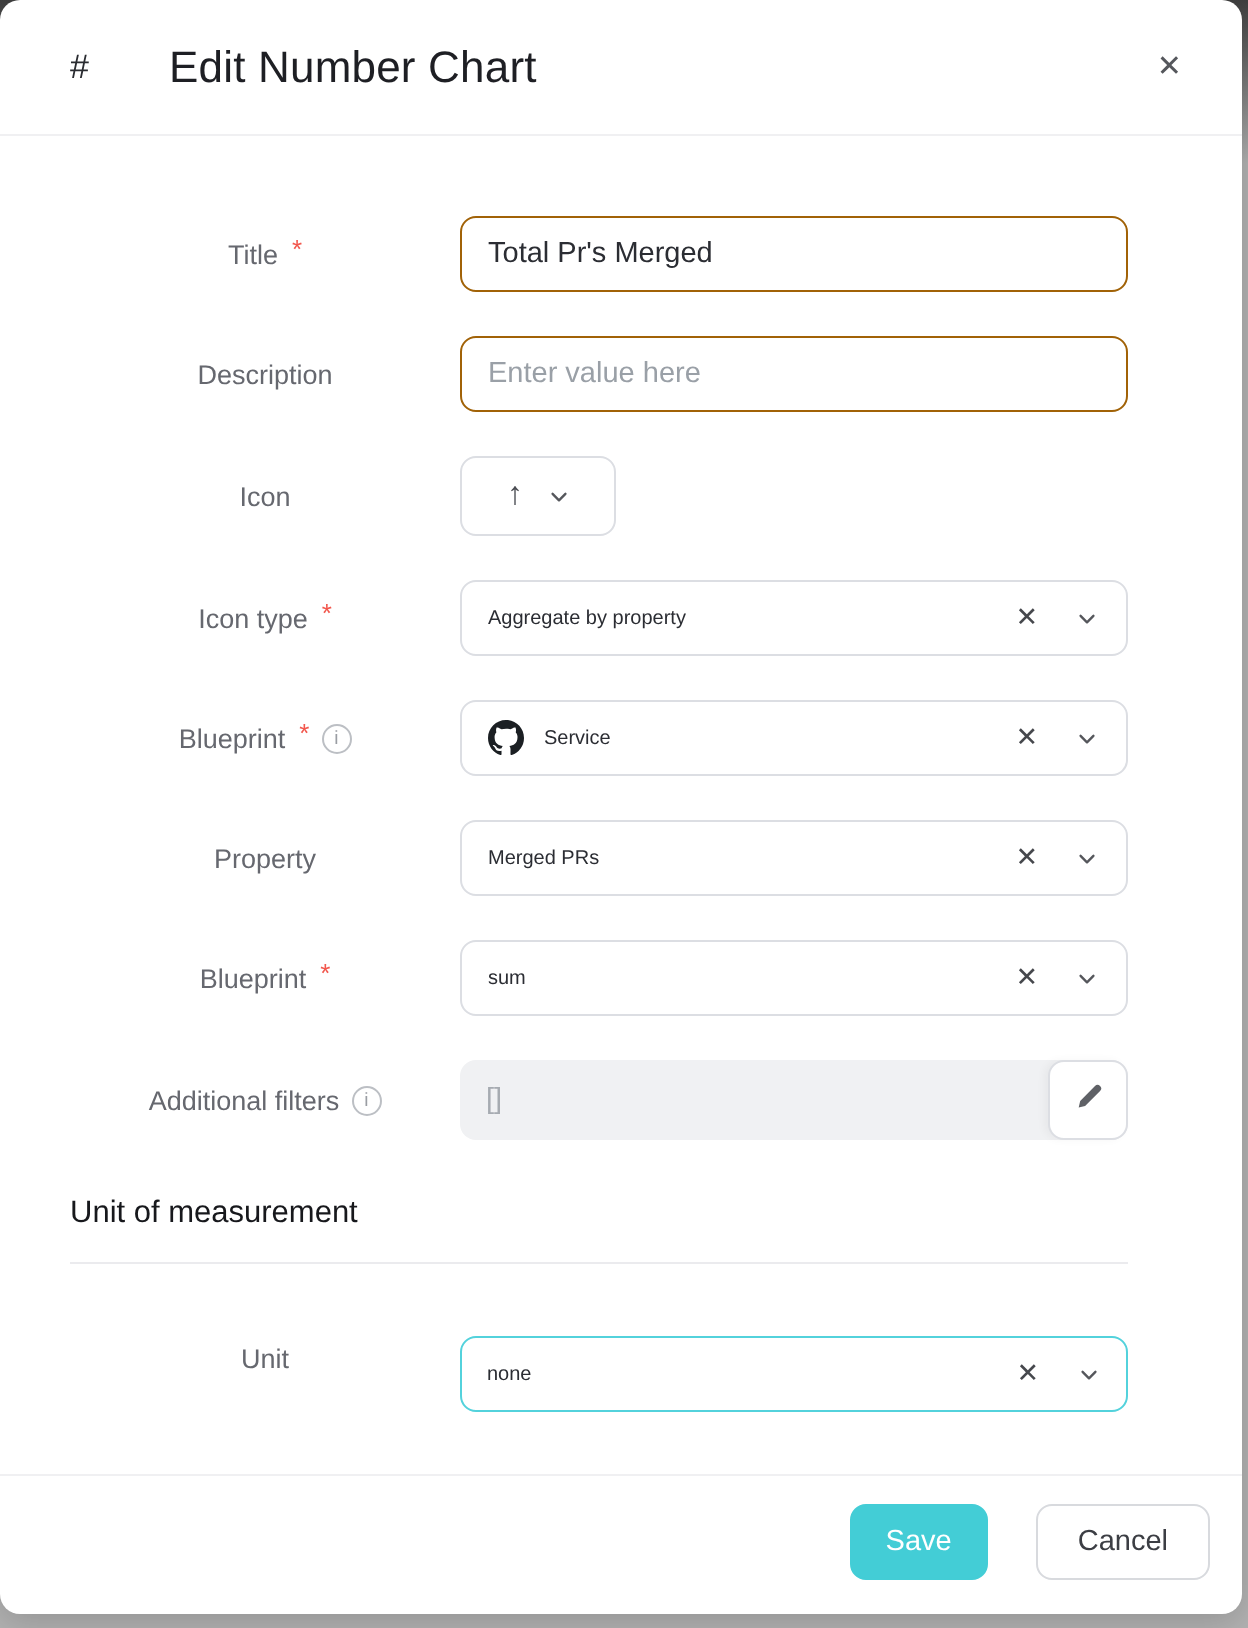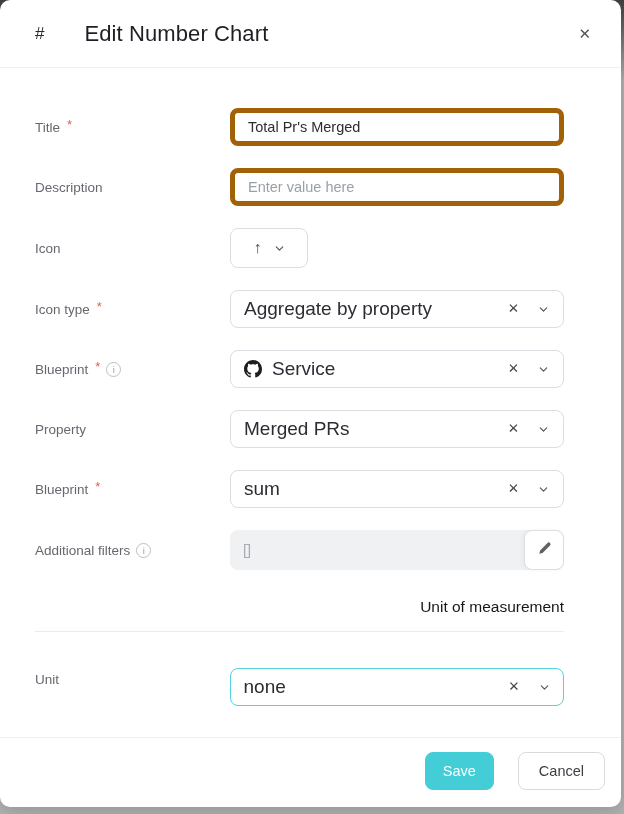--- a/index.html
+++ b/index.html
@@ -23,42 +23,42 @@
   }
   .hash-glyph { font-size:17px; color:#2a2c31; margin-right:13px; }
   .modal-title { font-size:22px; font-weight:500; color:#1e1f24; letter-spacing:.1px;margin-left:27px; }
   .close-btn {
     margin-left:auto; border:none; background:transparent; cursor:pointer;
     font-size:15px; color:#55575c; padding:6px; line-height:1;
   }
   
   .modal-body { flex:1 1 auto; padding:40px 57px 0 35px; overflow:hidden; }
   .row { display:flex; align-items:center; margin-bottom:22px; min-height:38px; }
-  .label-col { width:195px; flex:0 0 195px; display:flex; align-items:center; gap:6px; }
+  .label-col { width:195px; flex:0 0 195px; display:flex; align-items:center; gap:6px;justify-content:center; }
   .field-label { font-size:13.5px; color:#66686f; }
   .req { color:#f2584e; font-size:13px; position:relative; top:-3px; margin-left:1px; }
   .info-circle {
     width:15px; height:15px; border:1px solid #bcbfc4; border-radius:50%;
     color:#9a9da3; font-size:9.5px; display:inline-flex; align-items:center;
     justify-content:center; font-style:normal; flex:0 0 15px;
   }
   .control-col { flex:1 1 auto; position:relative; }
   .text-input {
-    width:100%; height:38px; border:5px solid #a16207; border-radius:8px;
+    width:100%; height:38px; border:1px solid #a16207; border-radius:8px;
     padding:0 13px; font-size:14.5px; color:#2b2d33; outline:none;
     font-family:"Liberation Sans", sans-serif; background:#fff;
   }
   .text-input::placeholder { color:#9aa0a7; opacity:1; }
   .select {
     width:100%; height:38px; border:1px solid #dcdee3; border-radius:8px;
     background:#fff; display:flex; align-items:center; padding:0 14px 0 13px;
     cursor:pointer;
   }
   .select.focused { border:1.5px solid #53d2dc; padding:0 13.5px 0 12.5px;margin-top:16px; }
-  .select-value { flex:1 1 auto; font-size:19px; color:#2b2d33; display:flex; align-items:center; gap:10px; }
+  .select-value { flex:1 1 auto; font-size:10px; color:#2b2d33; display:flex; align-items:center; gap:10px; }
   .clear-x { font-size:13.5px; color:#46484d; margin-right:19px; cursor:pointer; line-height:1; }
   .chev { display:inline-flex; cursor:pointer; }
   .icon-picker {
     width:78px; height:40px; border:1px solid #dcdee3; border-radius:8px;
     background:#fff; display:flex; align-items:center; justify-content:center;
     gap:12px; cursor:pointer;
   }
   .arrow-up-glyph { font-size:16px; color:#4a4c52; }
   .disabled-field {
     width:100%; height:40px; background:#f0f1f3; border-radius:8px;
@@ -66,21 +66,21 @@
     font-size:14.5px; color:#a6abb1;
   }
   .edit-btn {
     position:absolute; right:0; top:0; width:40px; height:40px;
     background:#fff; border:1px solid #dcdee3; border-radius:8px;
     display:flex; align-items:center; justify-content:center; cursor:pointer;
     box-shadow:-2px 0 4px rgba(0,0,0,.04);
   }
   .gh-icon { display:inline-flex; }
   .section-heading {
-    font-size:15.5px; font-weight:500; color:#17181c; margin:28px 0 0 0;text-align:right;
+    font-size:15.5px; font-weight:500; color:#17181c; margin:28px 0 0 0;
   }
   .section-divider { border:none; border-top:1px solid #ebebee; margin:15px 0 0 0; }
   .unit-row { margin-top:20px; }
   
   .modal-footer {
     flex:0 0 70px; border-top:1px solid #f0f0f2; display:flex;
     align-items:center; justify-content:flex-end; gap:24px; padding:0 16px 4px 0;
   }
   .btn {
     height:38px; border-radius:8px; font-size:14.5px; cursor:pointer;

